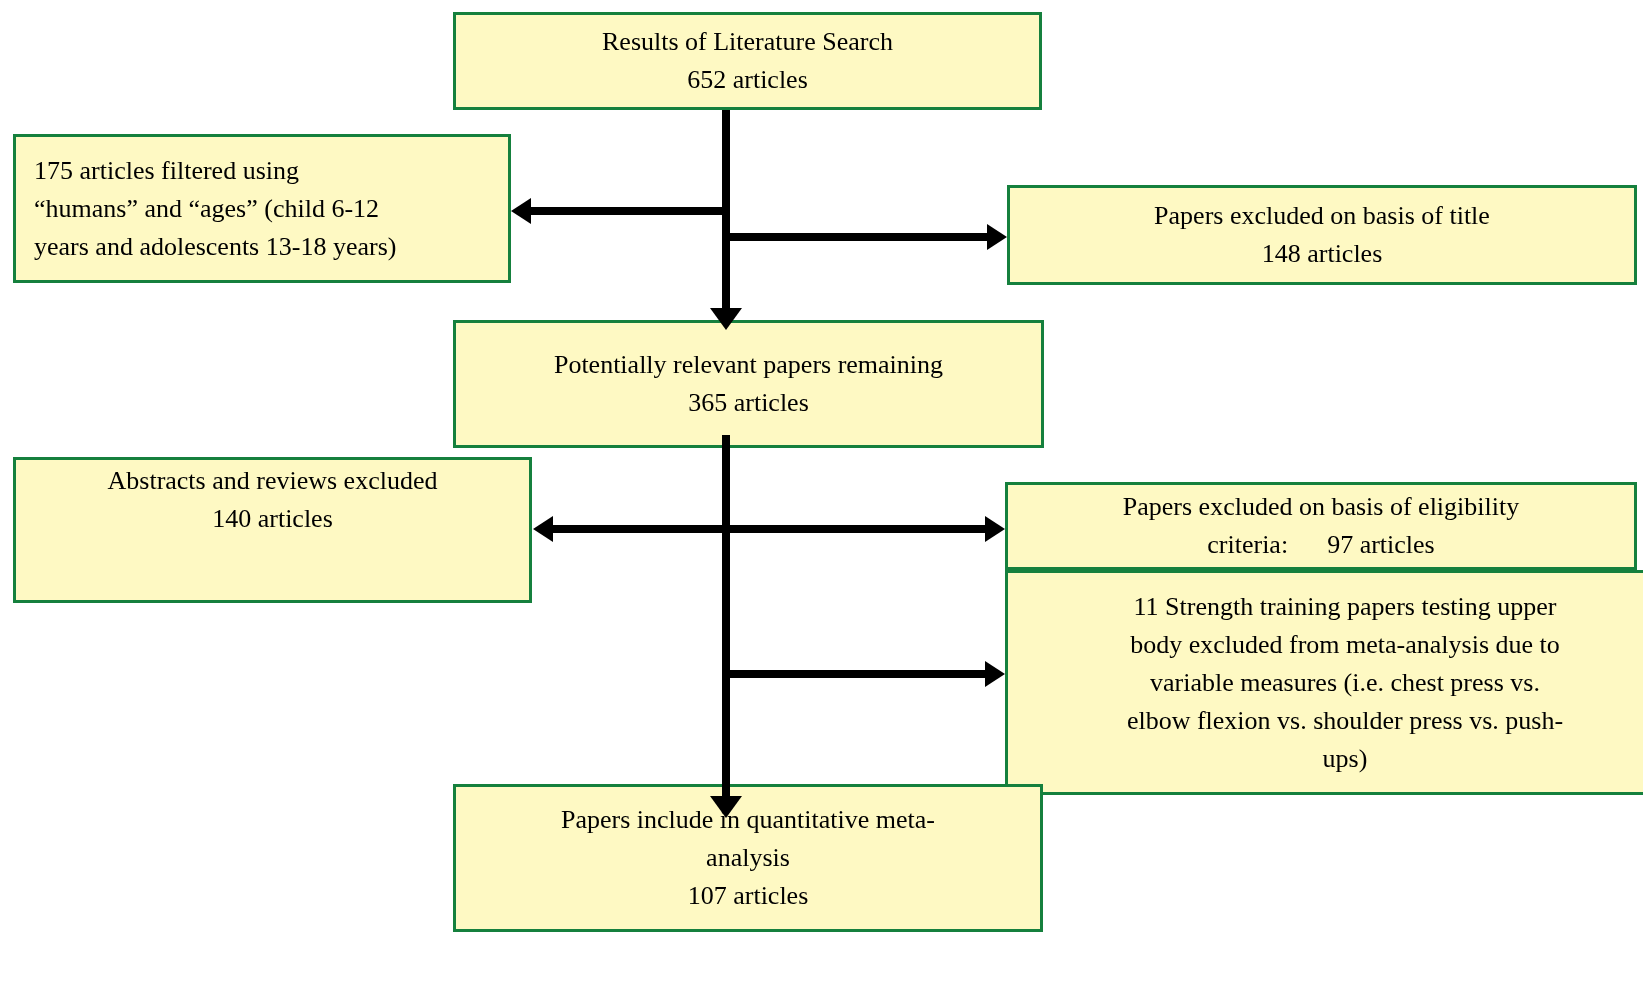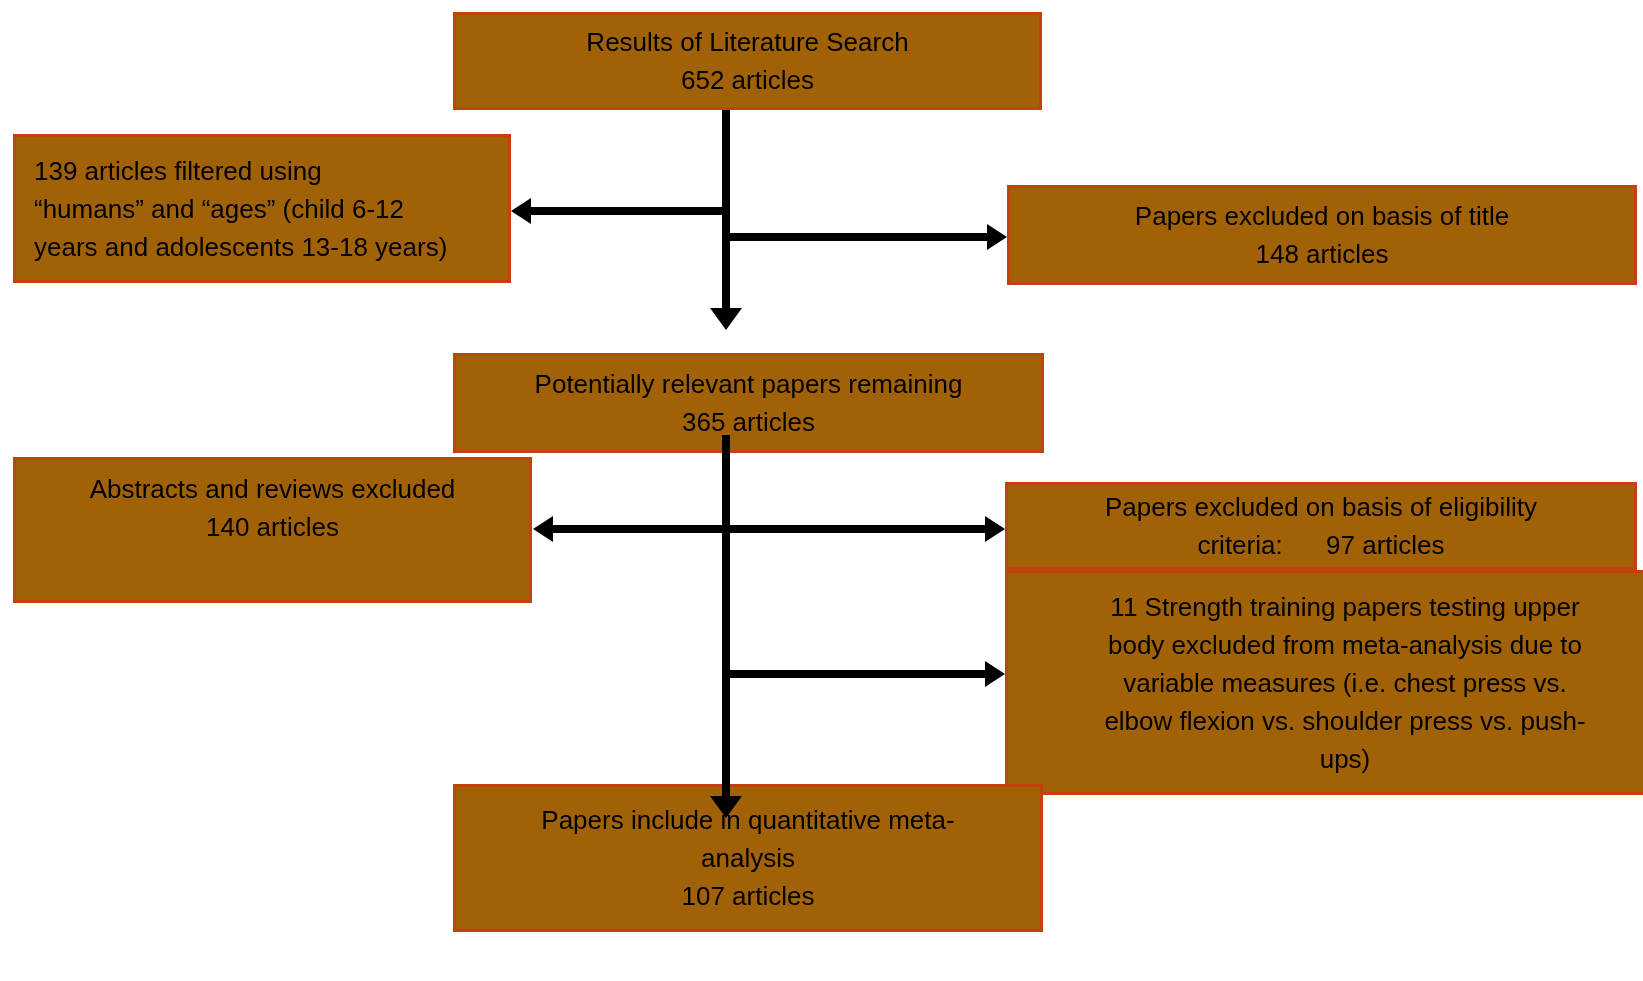--- a/index.html
+++ b/index.html
@@ -11,42 +11,43 @@
     position: relative;
     width: 1643px;
     height: 981px;
     background: #ffffff;
     font-family: "Liberation Sans", sans-serif;
     color: #000000;
     overflow: hidden;
   }
   .box {
     position: absolute;
-    border: 3px solid #c2410c;
-    background: #a16207;
+    border: 3px solid #15803d;
+    background: #fef9c3;
     box-sizing: border-box;
     display: flex;
     flex-direction: column;
     justify-content: center;
+    font-family: Liberation Serif, serif;
   }
   .box-text {
     white-space: pre-line;
     font-size: 26px;
     line-height: 38px;
     color: #000000;
   }
   .center { text-align: center; }
   .leftalign { text-align: left; }
 
   
   .b-results      { left: 453px;  top: 12px;  width: 589px; height: 98px;  }
   .b-filter       { left: 13px;   top: 134px; width: 498px; height: 149px; padding-left: 18px; padding-right: 8px; }
   .b-title-excl   { left: 1007px; top: 185px; width: 630px; height: 100px; }
-  .b-remaining    { left: 453px;  top: 353px; width: 591px; height: 100px; }
-  .b-abstracts    { left: 13px;   top: 457px; width: 519px; height: 146px; justify-content: flex-start; padding-top: 10px; }
+  .b-remaining    { left: 453px;  top: 320px; width: 591px; height: 128px; }
+  .b-abstracts    { left: 13px;   top: 457px; width: 519px; height: 146px; justify-content: flex-start; padding-top: 2px; }
   .b-eligibility  { left: 1005px; top: 482px; width: 632px; height: 88px;  }
   .b-strength     { left: 1005px; top: 570px; width: 680px; height: 225px; }
   .b-included     { left: 453px;  top: 784px; width: 590px; height: 148px; }
 
   
   .vline, .hline {
     position: absolute;
     background: #000000;
   }
   .vline { width: 8px; }
@@ -88,21 +89,21 @@
 <body>
 
 <div class="canvas">
 
   <div class="box b-results">
     <div class="box-text center">Results of Literature Search
 652 articles</div>
   </div>
 
   <div class="box b-filter">
-    <div class="box-text leftalign">139 articles filtered using
+    <div class="box-text leftalign">175 articles filtered using
 “humans” and “ages” (child 6-12
 years and adolescents 13-18 years)</div>
   </div>
 
   <div class="box b-title-excl">
     <div class="box-text center">Papers excluded on basis of title
 148 articles</div>
   </div>
 
   <div class="box b-remaining">

